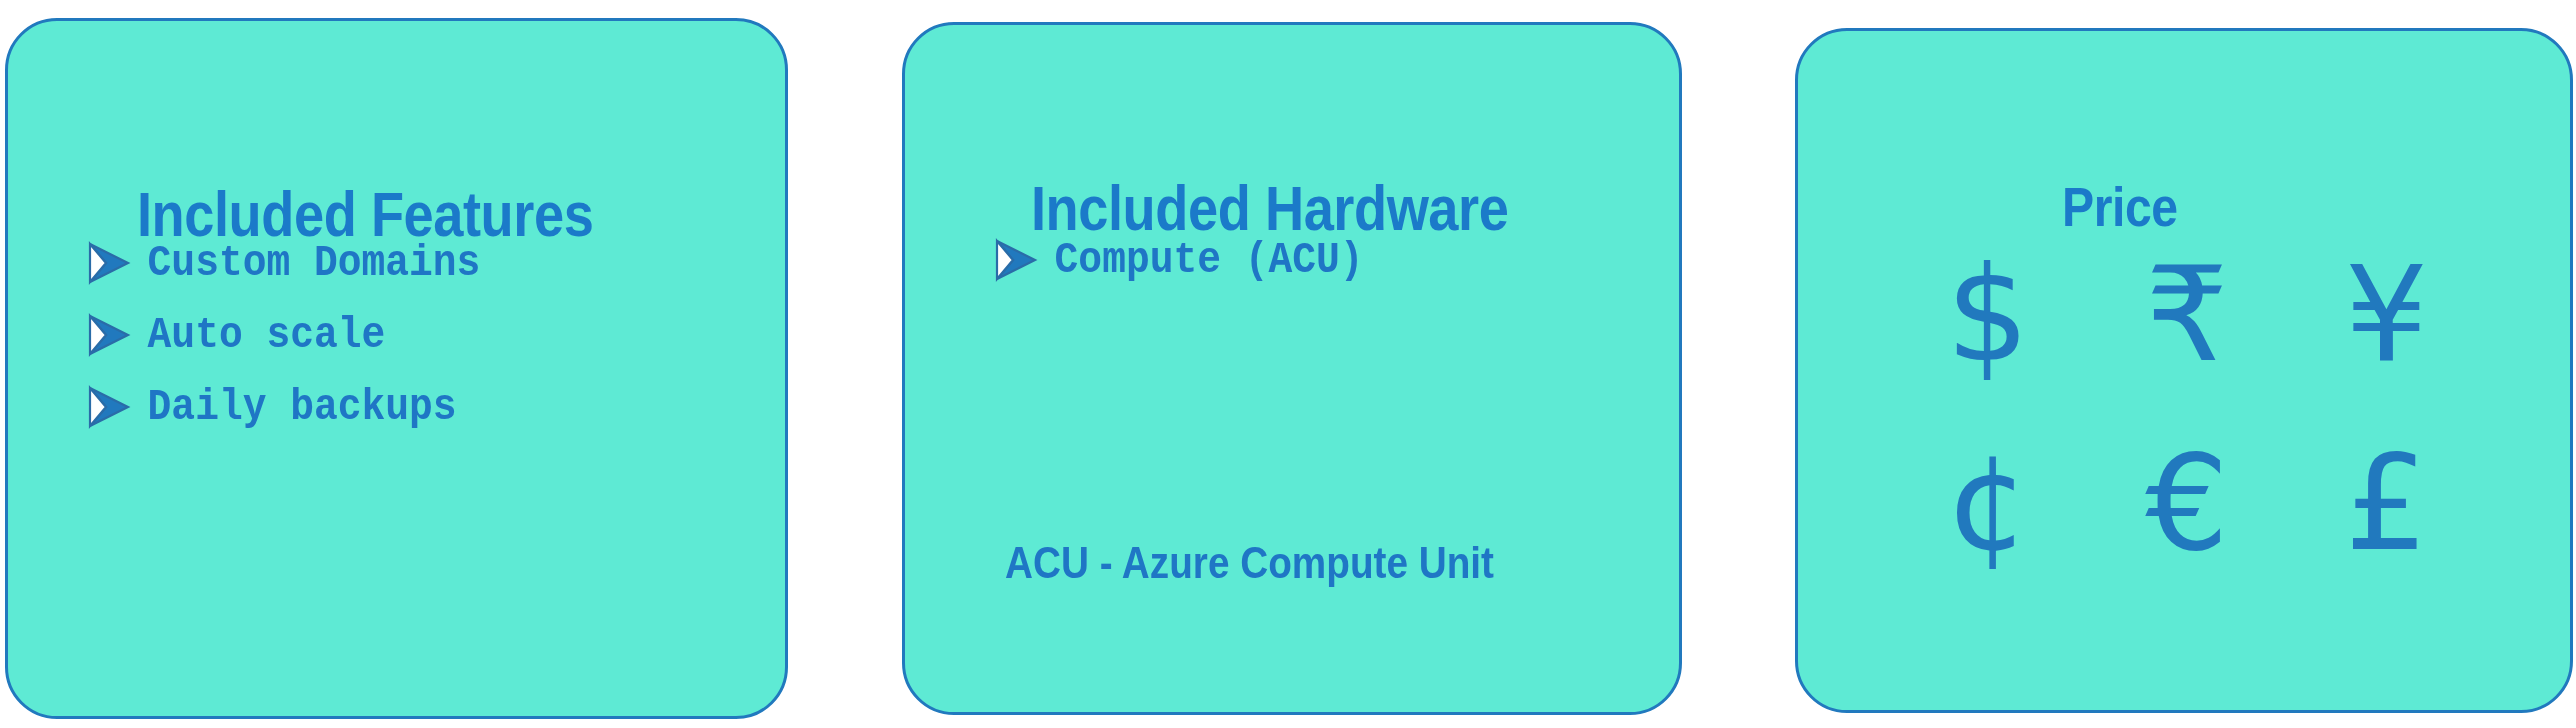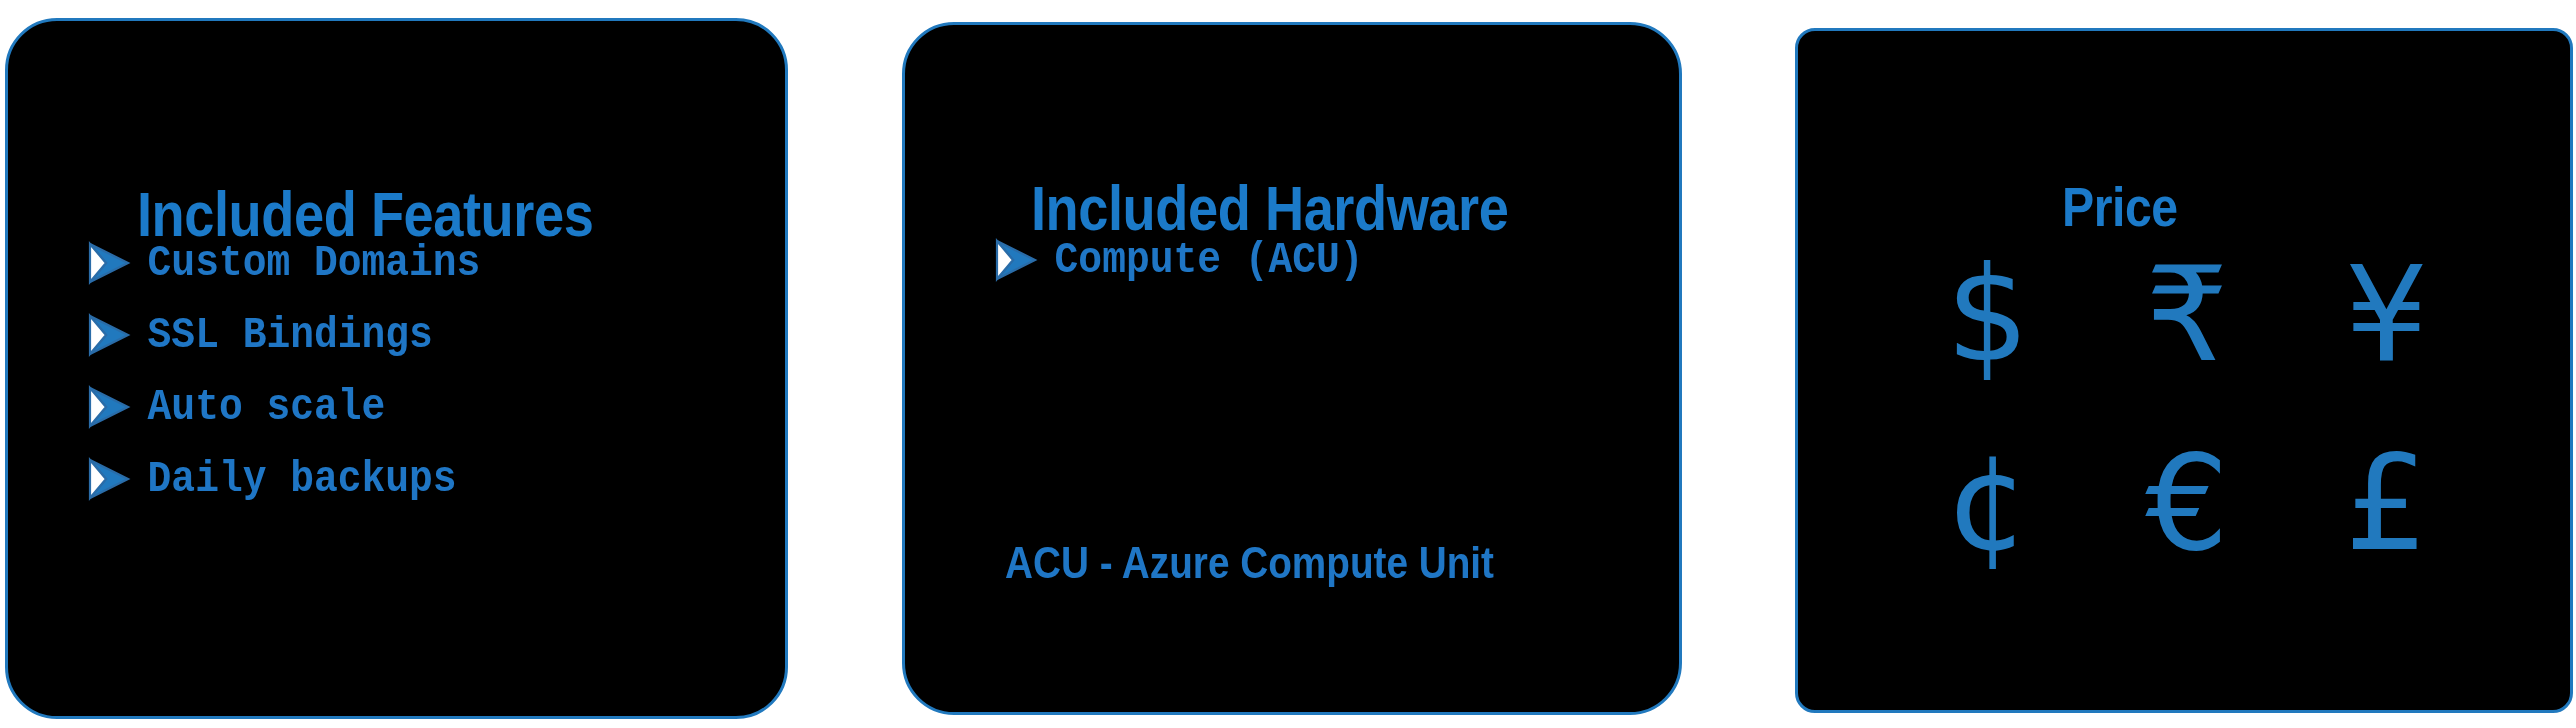--- a/index.html
+++ b/index.html
@@ -19,28 +19,28 @@
     position: absolute;
     left: 0; top: 0;
     width: 2576px;
     height: 728px;
   }
 
   
   .panel {
     position: absolute;
     box-sizing: border-box;
-    background: #000000;
+    background: #5eead4;
     border: 3px solid #2179be;
     border-radius: 52px;
     padding-left: 6px;
   }
   #panel-features  { left: 5px;    top: 18px; width: 783px; height: 701px; }
   #panel-hardware  { left: 902px;  top: 22px; width: 780px; height: 693px; text-align: right; }
-  #panel-price     { left: 1795px; top: 28px; width: 778px; height: 685px; border-radius: 20px; }
+  #panel-price     { left: 1795px; top: 28px; width: 778px; height: 685px; }
 
   
   .panel-title {
     position: absolute;
     color: #1b7ac9;
     font-weight: 700;
     font-size: 63px;
     line-height: 1;
     letter-spacing: -0.5px;
     transform: scaleX(0.86);
@@ -134,29 +134,20 @@
       <li class="bullet-item">
         <span class="bullet-marker">
           <svg width="46" height="44" viewBox="0 0 46 44" aria-hidden="true">
             <path d="M4 3 L42 22 L4 41 L20 22 Z" fill="#2179be" stroke="#2a6ca8" stroke-width="2.2" stroke-linejoin="miter"></path>
             <path d="M4 3 L20 22 L4 41 Z" fill="#ffffff" stroke="#2a6ca8" stroke-width="2.2" stroke-linejoin="miter"></path>
           </svg>
         </span>
         <span class="bullet-label">Custom Domains</span>
       </li>
 
-      <li class="bullet-item">
-        <span class="bullet-marker">
-          <svg width="46" height="44" viewBox="0 0 46 44" aria-hidden="true">
-            <path d="M4 3 L42 22 L4 41 L20 22 Z" fill="#2179be" stroke="#2a6ca8" stroke-width="2.2" stroke-linejoin="miter"></path>
-            <path d="M4 3 L20 22 L4 41 Z" fill="#ffffff" stroke="#2a6ca8" stroke-width="2.2" stroke-linejoin="miter"></path>
-          </svg>
-        </span>
-        <span class="bullet-label">SSL Bindings</span>
-      </li>
 
       <li class="bullet-item">
         <span class="bullet-marker">
           <svg width="46" height="44" viewBox="0 0 46 44" aria-hidden="true">
             <path d="M4 3 L42 22 L4 41 L20 22 Z" fill="#2179be" stroke="#2a6ca8" stroke-width="2.2" stroke-linejoin="miter"></path>
             <path d="M4 3 L20 22 L4 41 Z" fill="#ffffff" stroke="#2a6ca8" stroke-width="2.2" stroke-linejoin="miter"></path>
           </svg>
         </span>
         <span class="bullet-label">Auto scale</span>
       </li>

